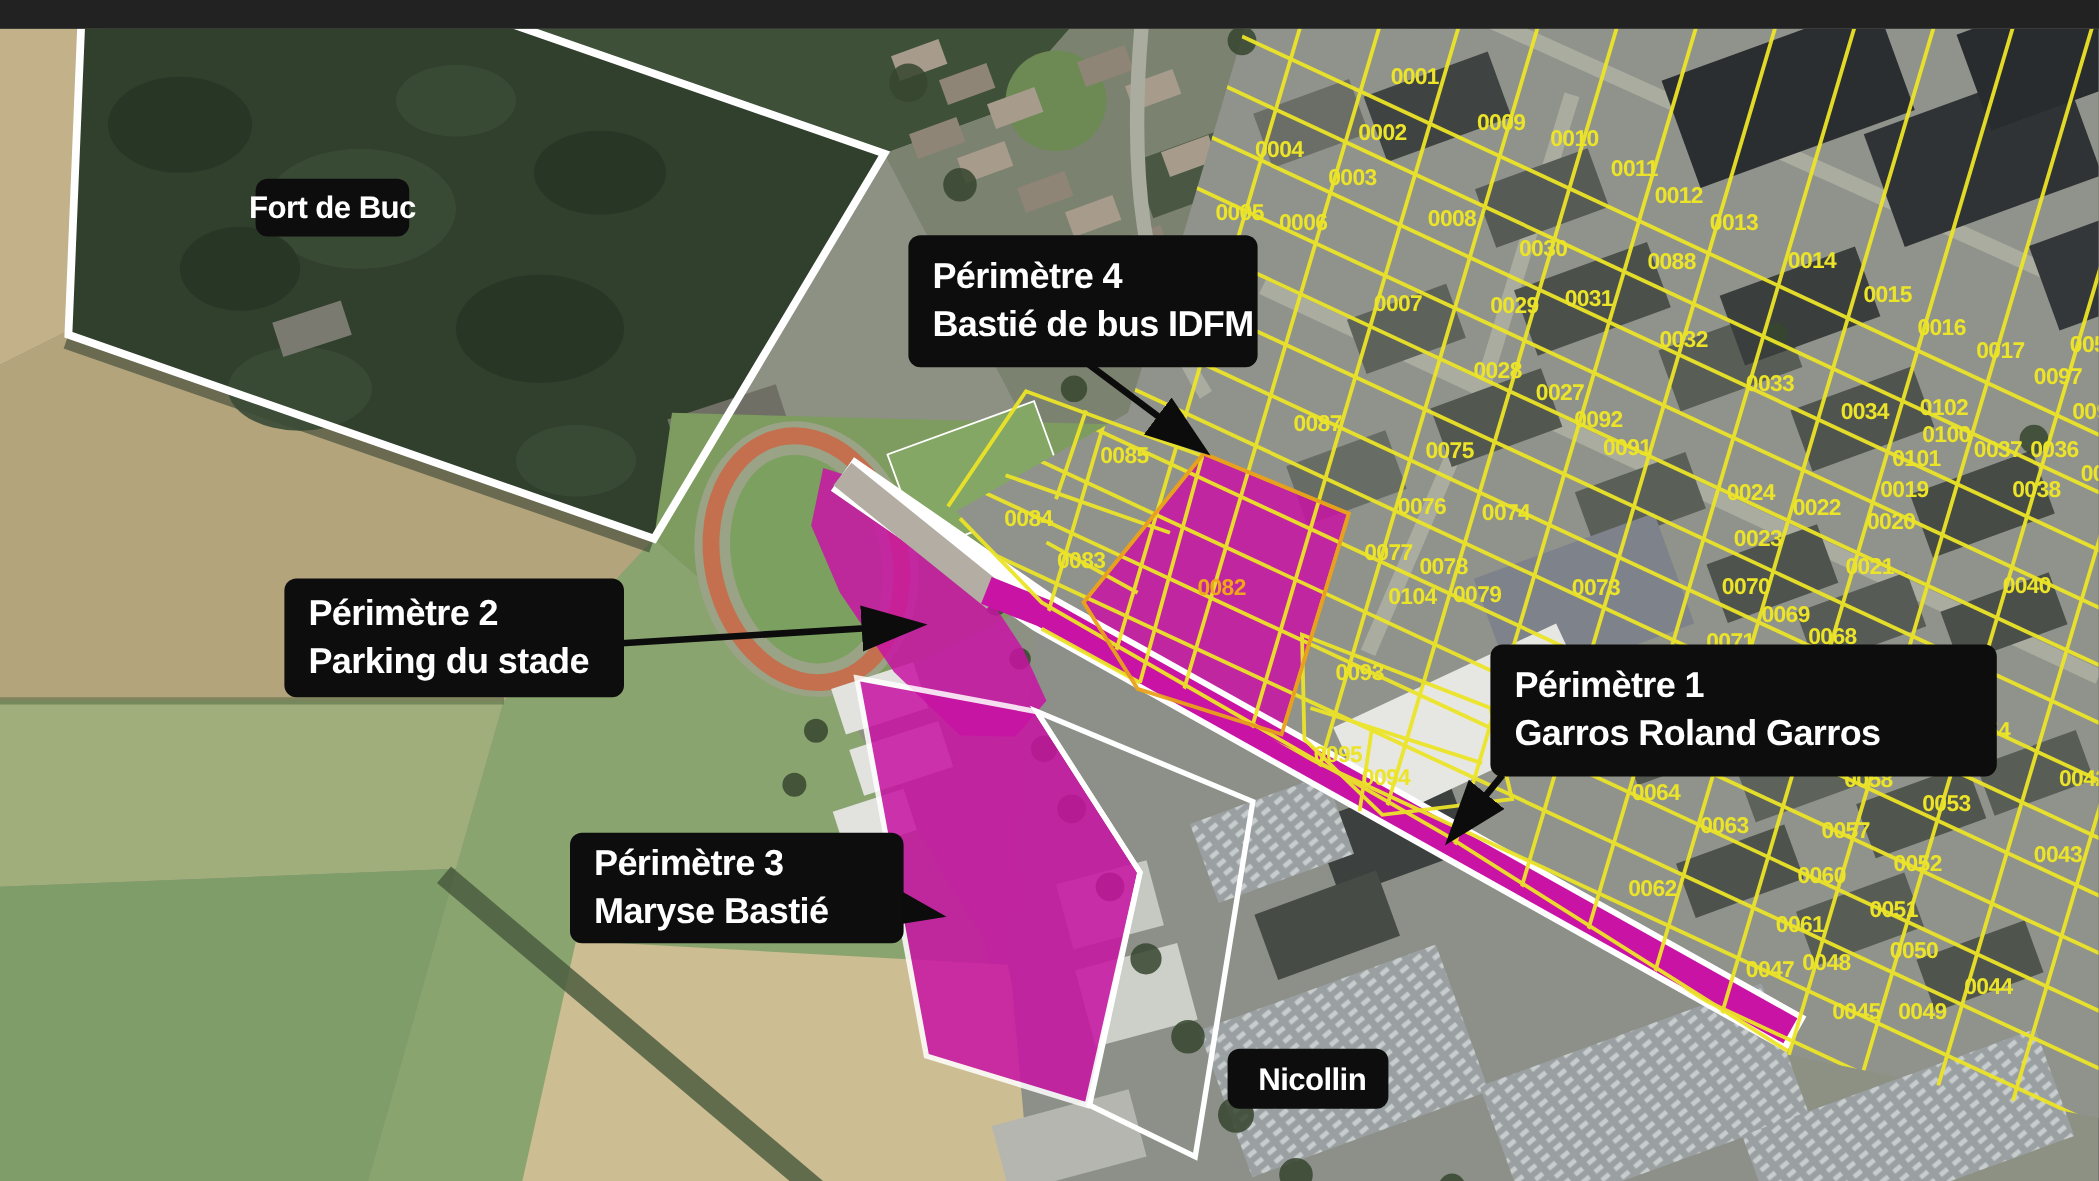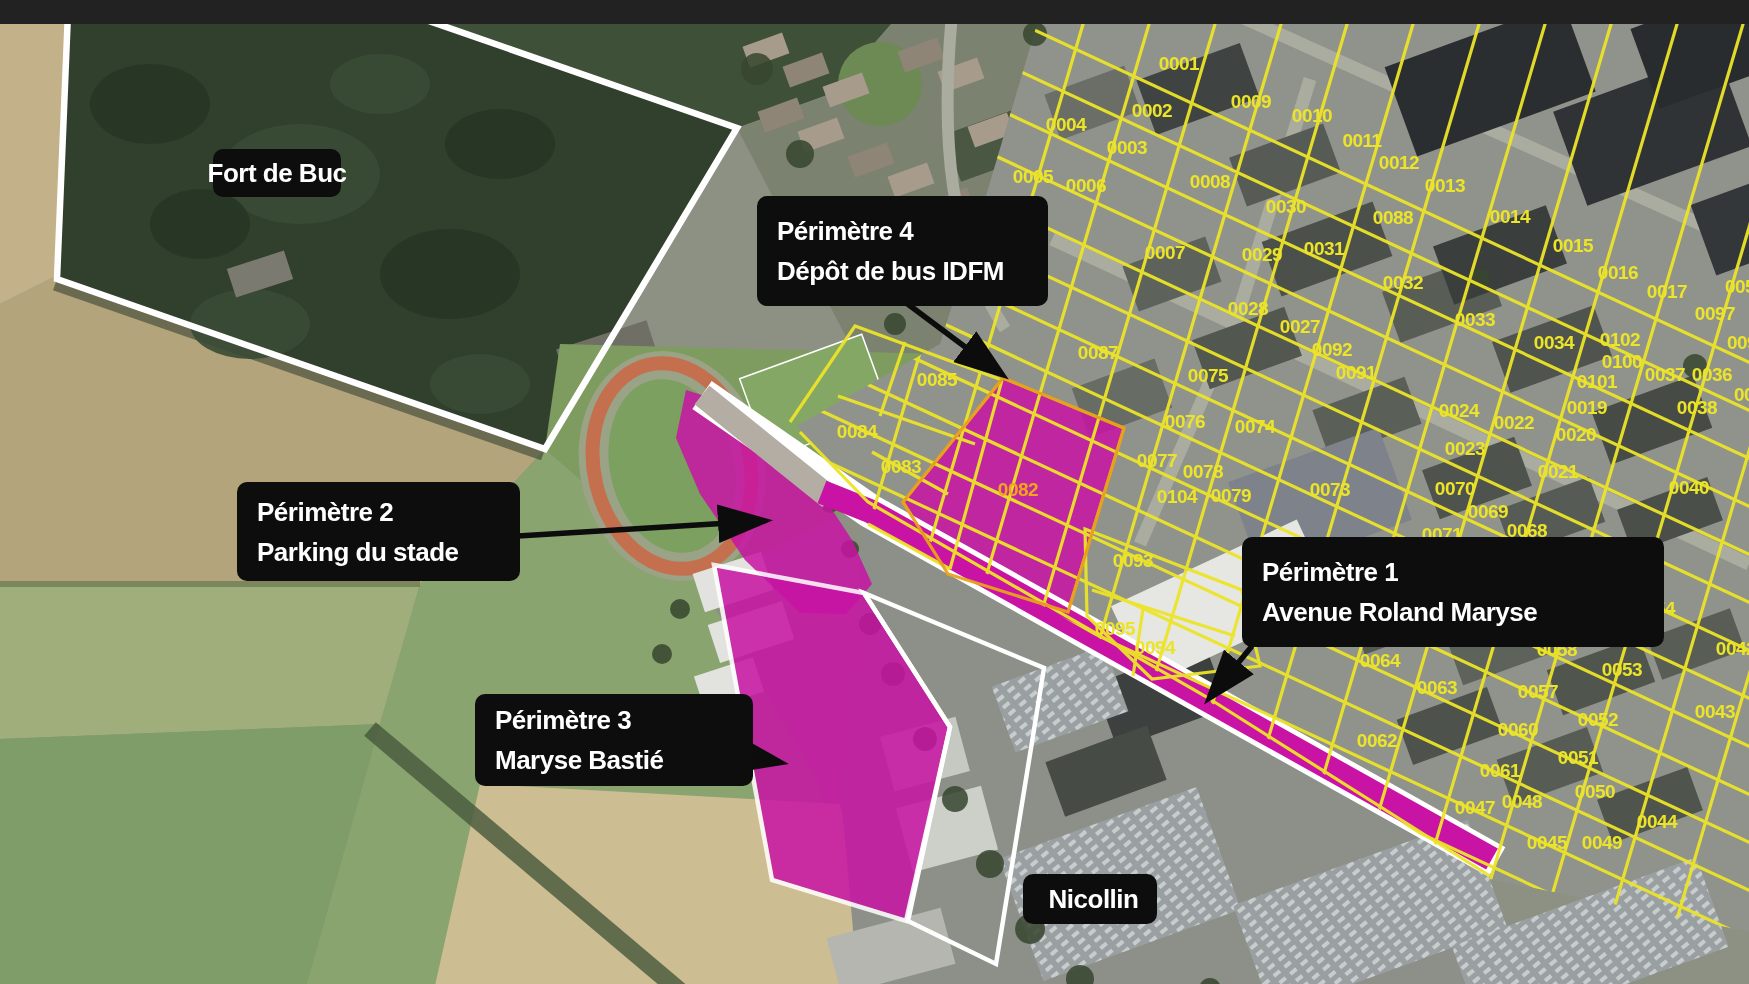--- a/index.html
+++ b/index.html
@@ -1,21 +1,21 @@
 <!DOCTYPE html>
 <html><head>
 <meta charset="utf-8">
 <style>
   html,body{margin:0;padding:0;background:#222;}
   #stage{position:relative;width:1749px;height:984px;overflow:hidden;
          font-family:"Liberation Sans", sans-serif;background:#8d9183;margin-top:24px;}
   #basemap{position:absolute;left:0;top:0;}
   .maplabel{position:absolute;background:#0d0d0d;color:#fff;border-radius:10px;
             display:flex;flex-direction:column;justify-content:center;
-            font-weight:bold;letter-spacing:-0.5px;line-height:40px;font-size:26px;
+            font-weight:bold;letter-spacing:-0.5px;line-height:40px;font-size:30px;
             padding:2px 20px;box-sizing:border-box;white-space:nowrap;}
   .maplabel.small{font-size:26px;line-height:26px;align-items:center;padding:0 10px;}
   .maplabel span{display:block;}
 </style>
 </head>
 <body>
 
 <div id="stage">
 
 <svg id="basemap" width="1749" height="984" viewBox="0 0 1749 984">
@@ -321,35 +321,35 @@
     <path d="M1252,622 L1211,672" marker-end="url(#ah)"></path>
   </g>
 </svg>
 
 <div class="maplabel small" style="left:213px;top:125px;width:128px;height:48px;text-align:center;">
   <span>Fort de Buc</span>
 </div>
 
 <div class="maplabel" style="left:757px;top:172px;width:291px;height:110px;">
   <span>Périmètre 4</span>
-  <span>Dépôt de bus IDFM</span>
+  <span>Bastié de bus IDFM</span>
 </div>
 
 <div class="maplabel" style="left:237px;top:458px;width:283px;height:99px;">
   <span>Périmètre 2</span>
   <span>Parking du stade</span>
 </div>
 
 <div class="maplabel" style="left:475px;top:670px;width:278px;height:92px;">
   <span>Périmètre 3</span>
   <span>Maryse Bastié</span>
 </div>
 
 <div class="maplabel" style="left:1242px;top:513px;width:422px;height:110px;">
   <span>Périmètre 1</span>
-  <span>Avenue Roland Maryse</span>
+  <span>Garros Roland Garros</span>
 </div>
 
 <div class="maplabel small" style="left:1023px;top:850px;width:134px;height:50px;padding-left:17px;">
   <span>Nicollin</span>
 </div>
 
 </div>
 
 </body></html>

